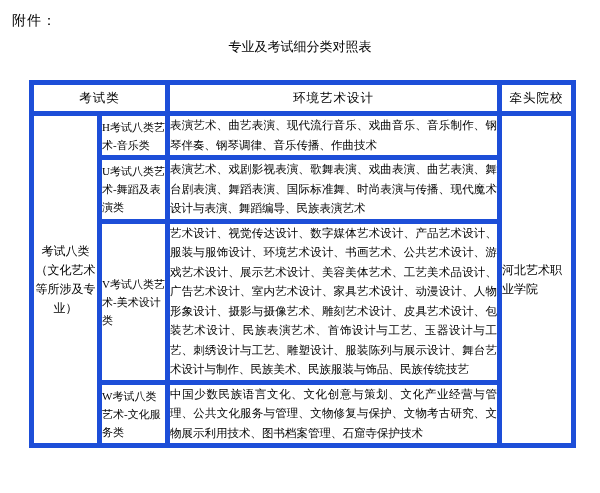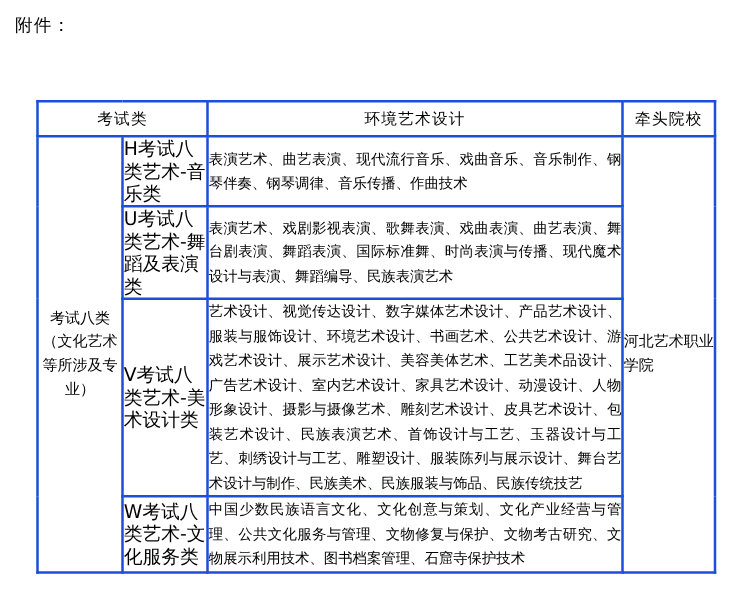--- a/index.html
+++ b/index.html
@@ -42,44 +42,45 @@
   }
   table.main {
     position: absolute;
     left: 29px;
     top: 80px;
     width: 542px;
     border-collapse: collapse;
     table-layout: fixed;
   }
   table.main td, table.main th {
-    border: 2px solid #1d4ed8;
+    border: 5px solid #1d4ed8;
     vertical-align: middle;
     padding: 0;
+    font-family: Liberation Serif, serif;
   }
   .hdr {
     text-align: center;
     font-size: 12.5px;
     font-weight: normal;
     height: 26px;
     letter-spacing: 1px;
   }
   .col-a { width: 68px; }
   .col-b { width: 68px; }
   .col-c { width: 332px; }
   .col-d { width: 74px; }
 
   .cat-cell {
     text-align: center;
     font-size: 12px;
     line-height: 19px;
     padding: 0 6px;
   }
   .sub-cell {
-    font-size: 15px;
+    font-size: 11px;
     line-height: 18px;
     padding: 5px 4px 5px 5px;
     vertical-align: top;
   }
   .maj-cell {
     font-size: 11.5px;
     line-height: 19.5px;
     padding: 5px 6px 6px 6px;
     vertical-align: top;
     text-align: justify;
@@ -91,20 +92,21 @@
   }
 </style>
 </head>
 <body>
 
 <div class="page">
 
   <div class="attach-label">附件：</div>
 
   <div class="doc-title">
+    <span class="line2">专业及考试细分类对照表</span>
   </div>
 
   <table class="main">
     <colgroup>
       <col class="col-a">
       <col class="col-b">
       <col class="col-c">
       <col class="col-d">
     </colgroup>
     <thead>

